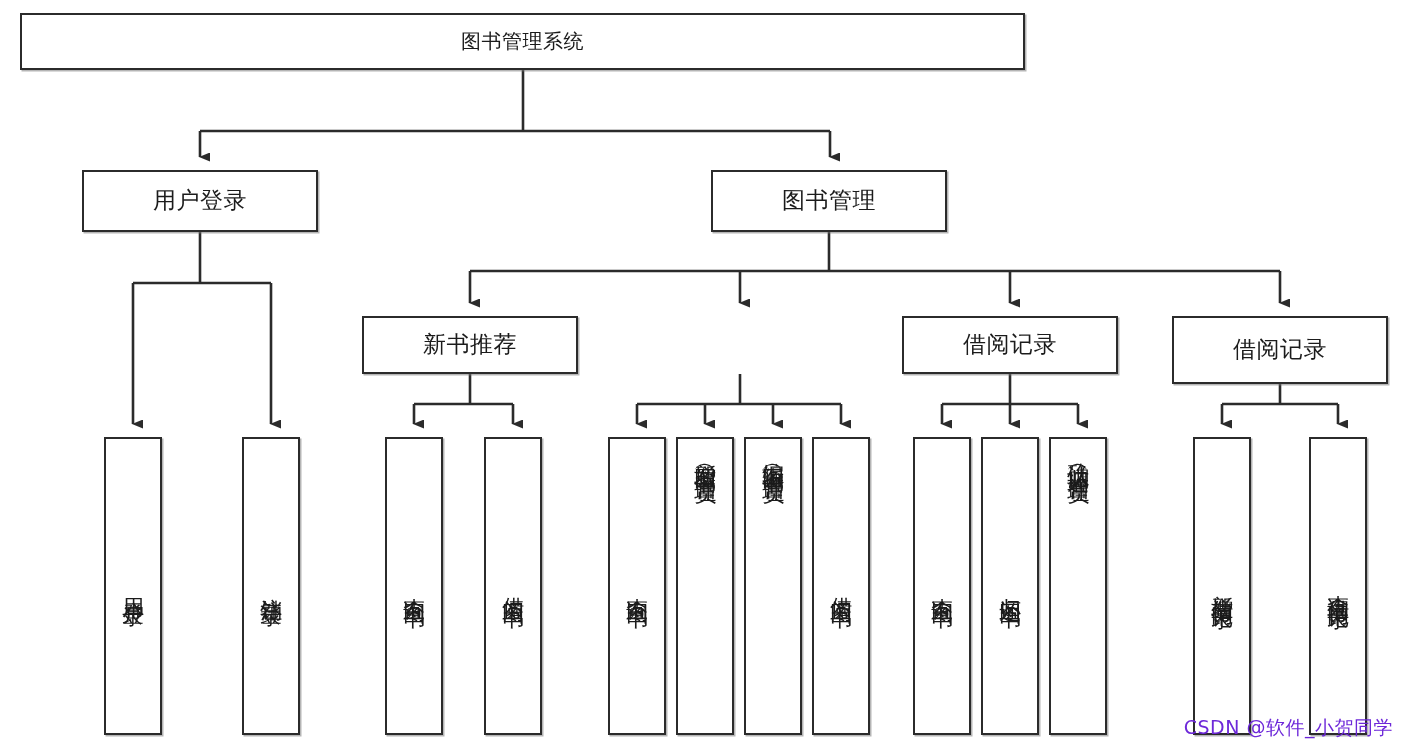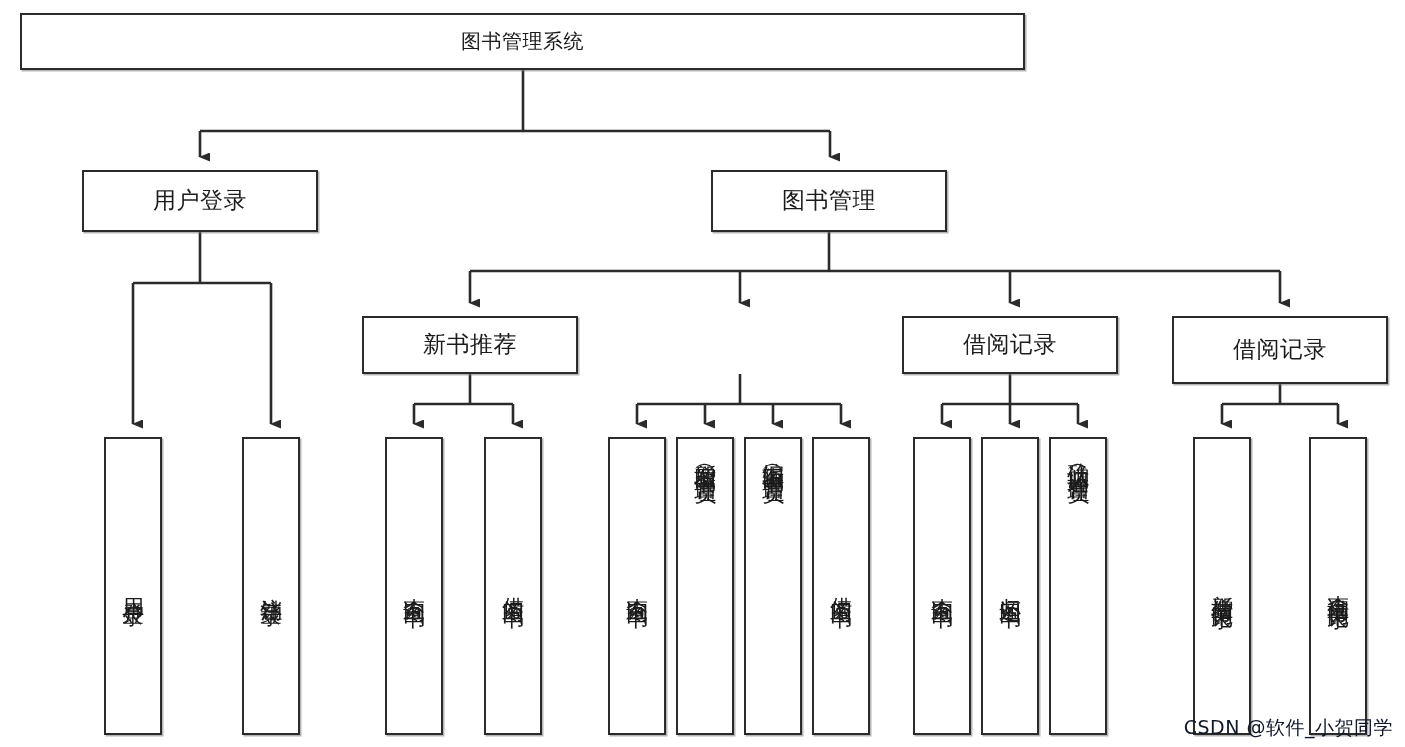--- a/index.html
+++ b/index.html
@@ -65,21 +65,21 @@
   .node.v.center .label{
     align-self:center;
     margin-top:0;
   }
   
   #watermark{
     position:absolute;
     right:12px;
     bottom:6px;
     font-size:19px;
-    color:#0f172a;
+    color:#6d28d9;
     letter-spacing:.5px;
     white-space:nowrap;
     user-select:none;
   }
 </style>
 </head>
 <body>
 
 <div id="canvas">
 

